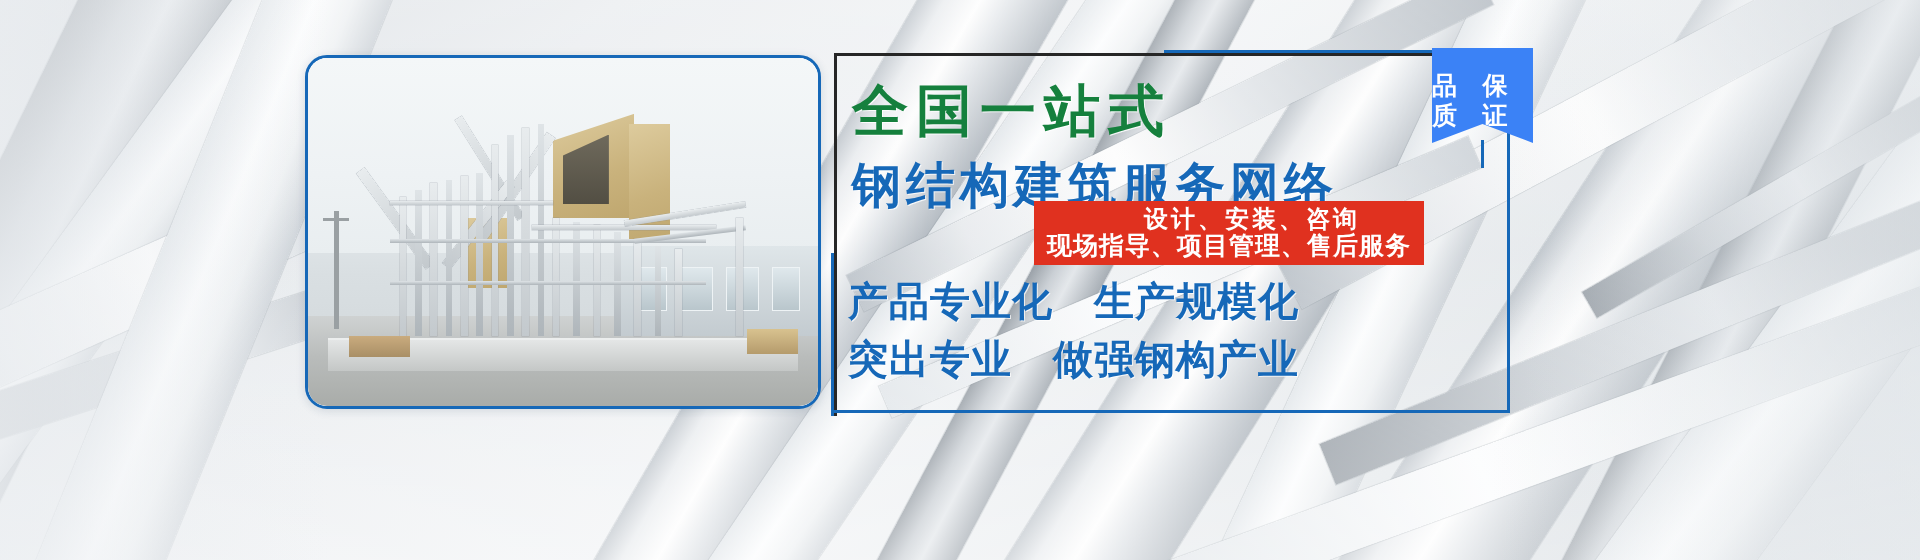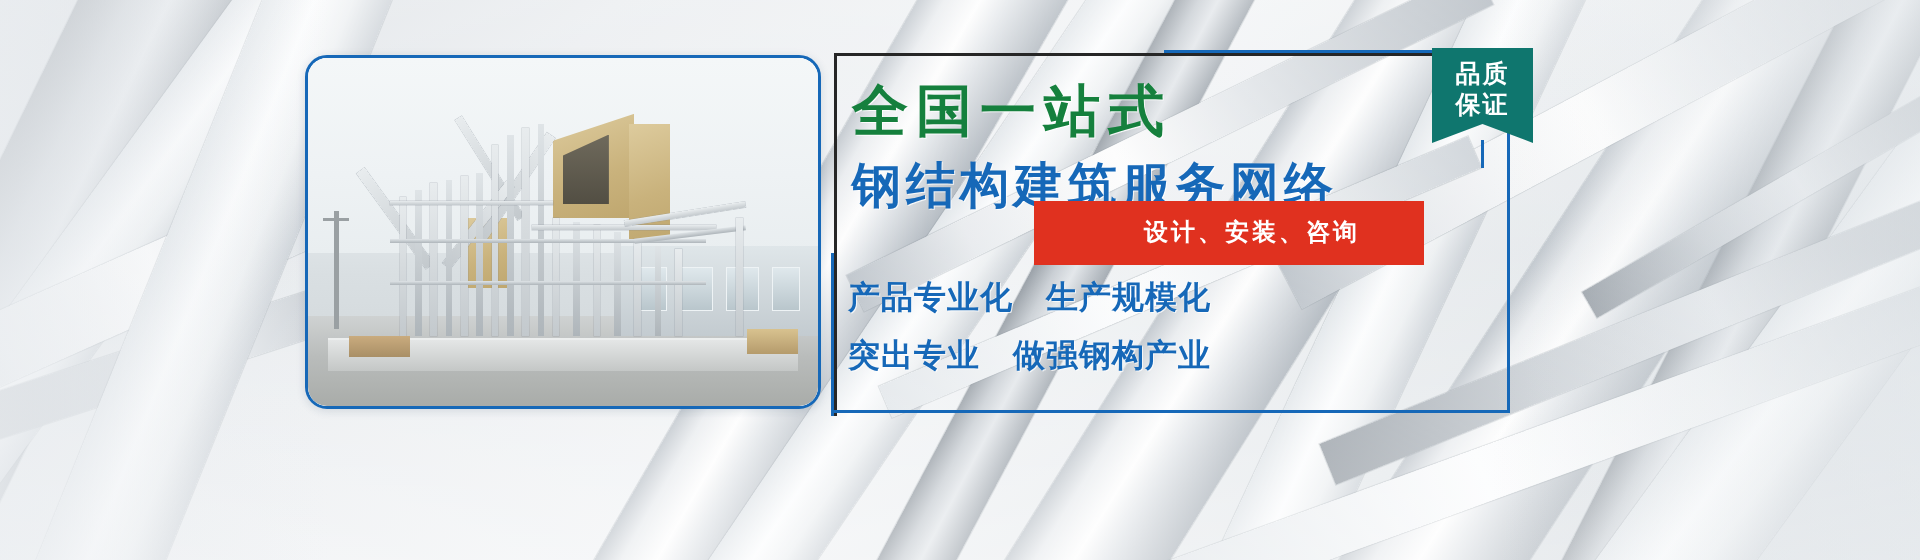--- a/index.html
+++ b/index.html
@@ -66,31 +66,31 @@
       line-height:1;white-space:nowrap;
       text-shadow:1px 1px 0 rgba(255,255,255,.8);}
 
   .redbox{position:absolute;left:200px;top:148px;width:390px;height:64px;
       background:#e0311f;display:flex;flex-direction:column;
       align-items:center;justify-content:center;}
   .redline{color:#fff;font-weight:700;white-space:nowrap;line-height:1.08;}
   .redline.l1{font-size:24px;letter-spacing:3px;margin-left:46px;}
   .redline.l2{font-size:25px;letter-spacing:1px;}
 
-  .slogan{position:absolute;left:14px;font-size:32px;font-weight:700;color:#1668b8;
+  .slogan{position:absolute;left:14px;font-size:40px;font-weight:700;color:#1668b8;
       letter-spacing:1px;white-space:nowrap;line-height:1;
       text-shadow:1px 1px 0 rgba(255,255,255,.75);}
   .slogan.s1{top:228px;}
   .slogan.s2{top:286px;}
 
   
   .badge{position:absolute;left:1432px;top:48px;width:101px;height:95px;
-      background:#0f766e;
+      background:#3b82f6;
       clip-path:polygon(0 0,100% 0,100% 100%,50% 80%,0 100%);
-      display:flex;flex-direction:column;align-items:center;justify-content:flex-start;
+      display:flex;flex-direction:row;align-items:center;justify-content:flex-start;
       padding-top:11px;box-sizing:border-box;}
   .badge span{color:#fff;font-size:25px;font-weight:700;letter-spacing:2px;line-height:1.22;}
   .badge-stem{position:absolute;left:1481px;top:140px;width:3px;height:28px;background:#1668b8;}
 </style>
 </head>
 <body>
 
 <div class="stage">
 
   <div class="bg">
@@ -218,20 +218,21 @@
     <div class="frame-blue"></div>
     <div class="frame-blue-top"></div>
     <div class="frame-blue-left"></div>
 
     <div class="txt">
       <div class="headline">全国一站式</div>
       <div class="subtitle">钢结构建筑服务网络</div>
 
       <div class="redbox">
         <div class="redline l1">设计、安装、咨询</div>
+        <div class="redline l2">现场指导、项目管理、售后服务</div>
       </div>
 
       <div class="slogan s1">产品专业化　生产规模化</div>
       <div class="slogan s2">突出专业　做强钢构产业</div>
     </div>
   </div>
 
   <div class="badge-stem"></div>
   <div class="badge">
     <span>品质</span>

